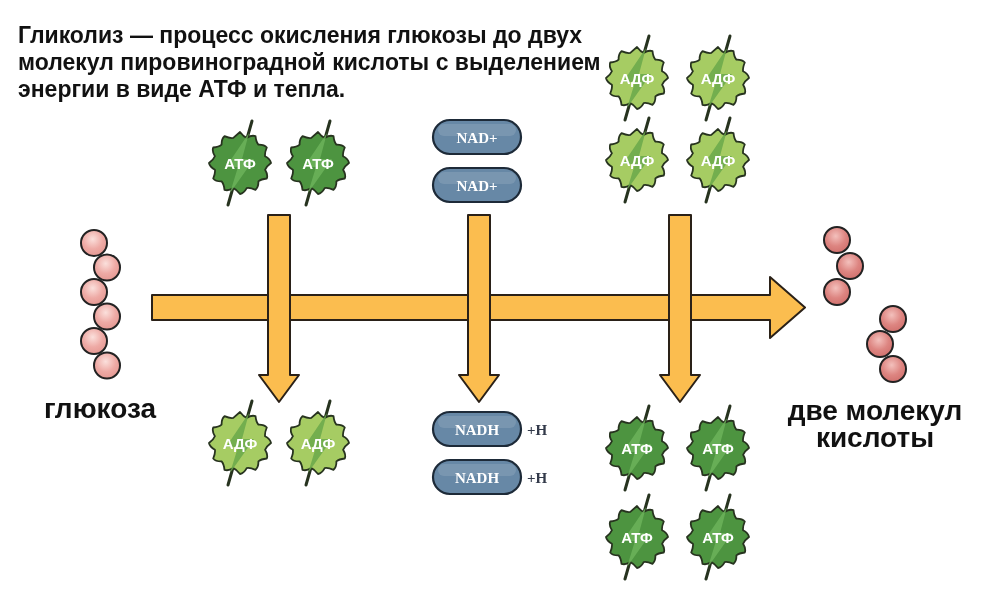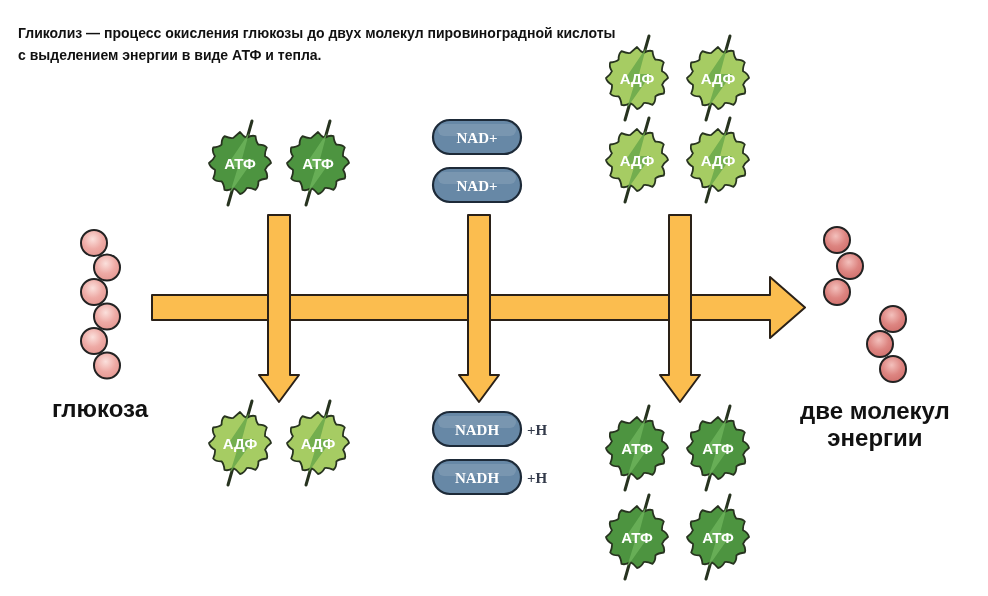--- a/index.html
+++ b/index.html
@@ -1,19 +1,19 @@
 <!DOCTYPE html>
 <html><head>
 <meta charset="utf-8">
 <style>
   html,body{margin:0;padding:0;background:#ffffff;}
   body{width:988px;height:596px;position:relative;overflow:hidden;font-family:"Liberation Sans",sans-serif;}
-  #title{position:absolute;left:18px;top:22px;width:600px;font-size:14px;font-weight:bold;line-height:22px;color:#111;}
+  #title{position:absolute;left:18px;top:22px;width:600px;font-size:23px;font-weight:bold;line-height:27px;color:#111;}
   #diagram{position:absolute;left:0;top:0;}
-  .lbl{position:absolute;font-weight:bold;color:#111;font-size:24px;text-align:center;line-height:27px;}
+  .lbl{position:absolute;font-weight:bold;color:#111;font-size:28px;text-align:center;line-height:27px;}
   #glucose-label{left:40px;top:395px;width:120px;}
   #pyruvate-label{left:770px;top:397px;width:210px;}
 </style>
 </head>
 <body>
 
 <div id="title">Гликолиз — процесс окисления глюкозы до двух молекул пировиноградной кислоты с выделением энергии в виде АТФ и тепла.</div>
 
 <svg id="diagram" width="988" height="596" viewBox="0 0 988 596" xmlns="http://www.w3.org/2000/svg">
   <defs>
@@ -166,14 +166,14 @@
         <path d="M718.0,506.0Q721.5,510.7 724.7,511.9Q729.7,508.8 733.5,510.2Q734.1,516.0 736.4,518.6Q742.2,518.4 744.8,521.5Q742.5,526.9 743.1,530.3Q748.2,533.0 749.0,537.0Q744.3,540.5 743.1,543.7Q746.2,548.7 744.8,552.5Q739.0,553.1 736.4,555.4Q736.6,561.2 733.5,563.8Q728.1,561.5 724.7,562.1Q722.0,567.2 718.0,568.0Q714.5,563.3 711.3,562.1Q706.3,565.2 702.5,563.8Q701.9,558.0 699.6,555.4Q693.8,555.6 691.2,552.5Q693.5,547.1 692.9,543.7Q687.8,541.0 687.0,537.0Q691.7,533.5 692.9,530.3Q689.8,525.3 691.2,521.5Q697.0,520.9 699.6,518.6Q699.4,512.8 702.5,510.2Q707.9,512.5 711.3,511.9Z" fill="#4d9440" stroke="#27331f" stroke-width="1.8" stroke-linejoin="round"></path>
         <path d="M727,507 L704,541 L716,541 L708,567 L732,533 L720,533 Z" fill="#6cb35a" opacity="0.85"></path>
         <text x="718" y="542.5" text-anchor="middle" font-family="&quot;Liberation Sans&quot;, sans-serif" font-weight="bold" font-size="15" fill="#ffffff">АТФ</text>
       </g>
     </g>
 </svg>
 
 <div class="lbl" id="glucose-label">глюкоза</div>
 <div class="lbl" id="pyruvate-label">
   <div>две молекул</div>
-  <div>энергии</div>
+  <div>кислоты</div>
 </div>
 
 </body></html>

